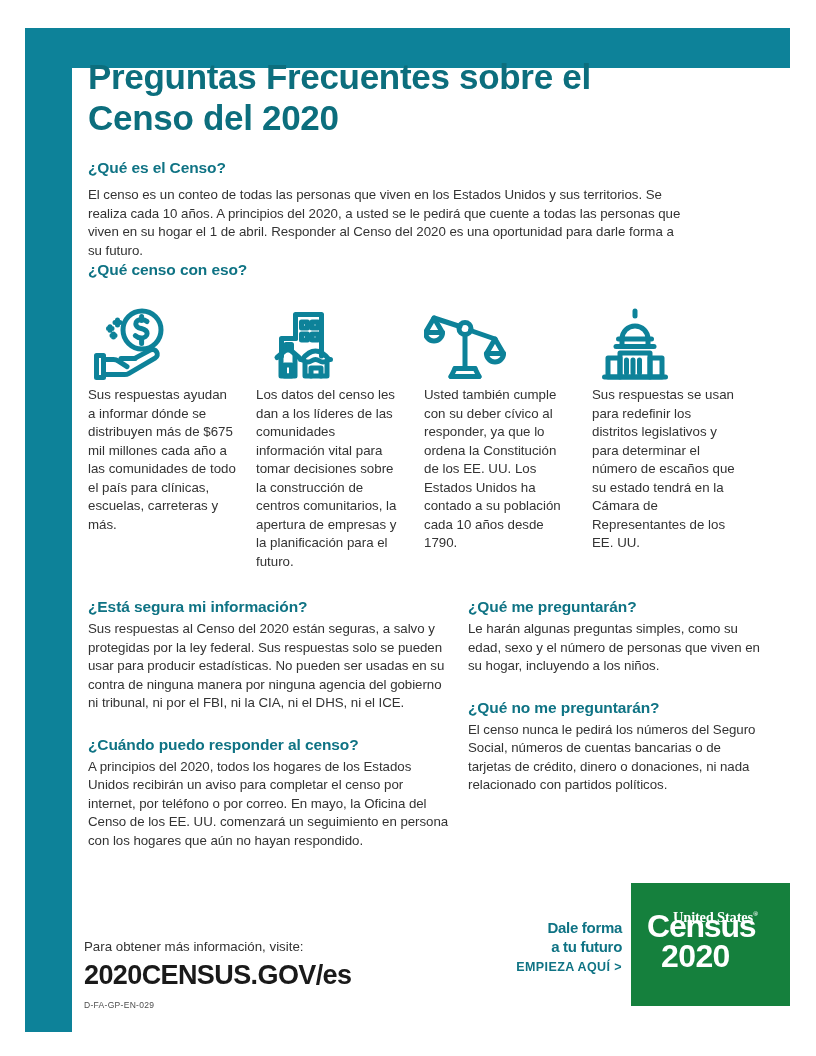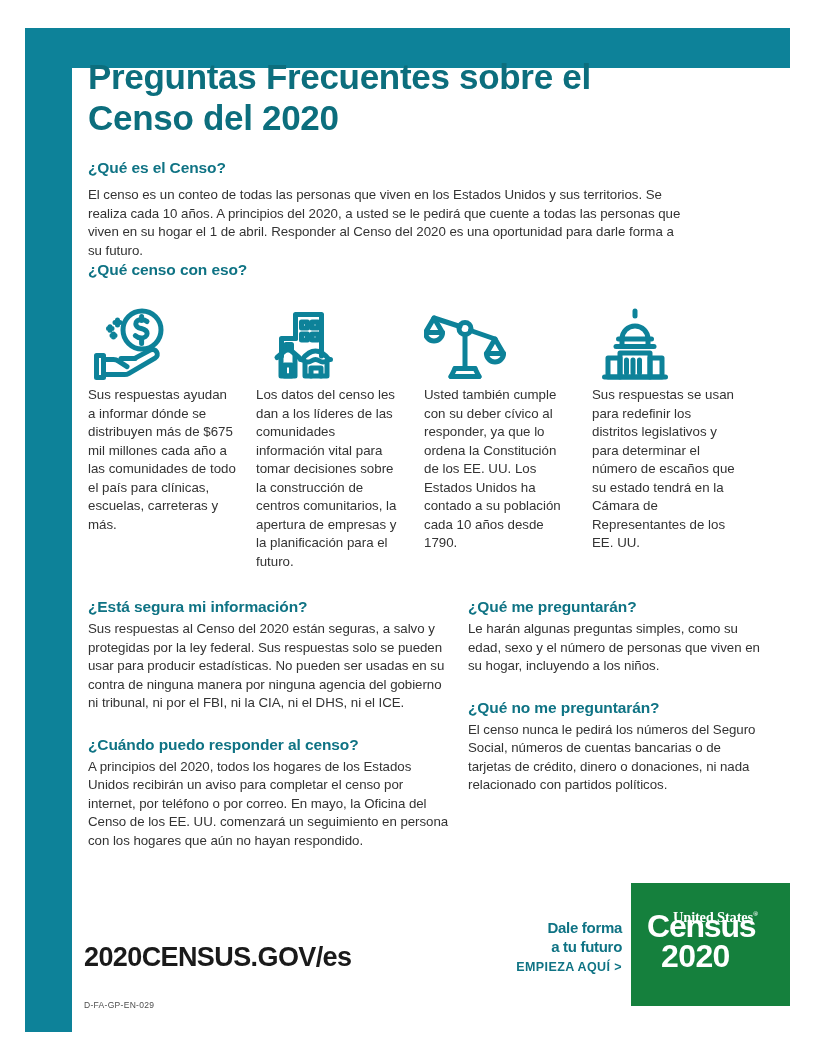--- a/index.html
+++ b/index.html
@@ -334,20 +334,21 @@
           <h2 class="q">¿Qué no me preguntarán?</h2>
           <p class="body">El censo nunca le pedirá los números del Seguro Social, números de cuentas bancarias o de tarjetas de crédito, dinero o donaciones, ni nada relacionado con partidos políticos.</p>
         </div>
       </div>
 
     </div>
 
   </div>
 
   <div class="footer">
+    <div class="footer-lead">Para obtener más información, visite:</div>
     <div class="footer-url">2020CENSUS.GOV/es</div>
   </div>
 
   <div class="doc-code">D-FA-GP-EN-029</div>
 
   <div class="tagline">
     <div class="l1">Dale forma</div>
     <div class="l1">a tu futuro</div>
     <div class="l2">EMPIEZA AQUÍ &gt;</div>
   </div>

